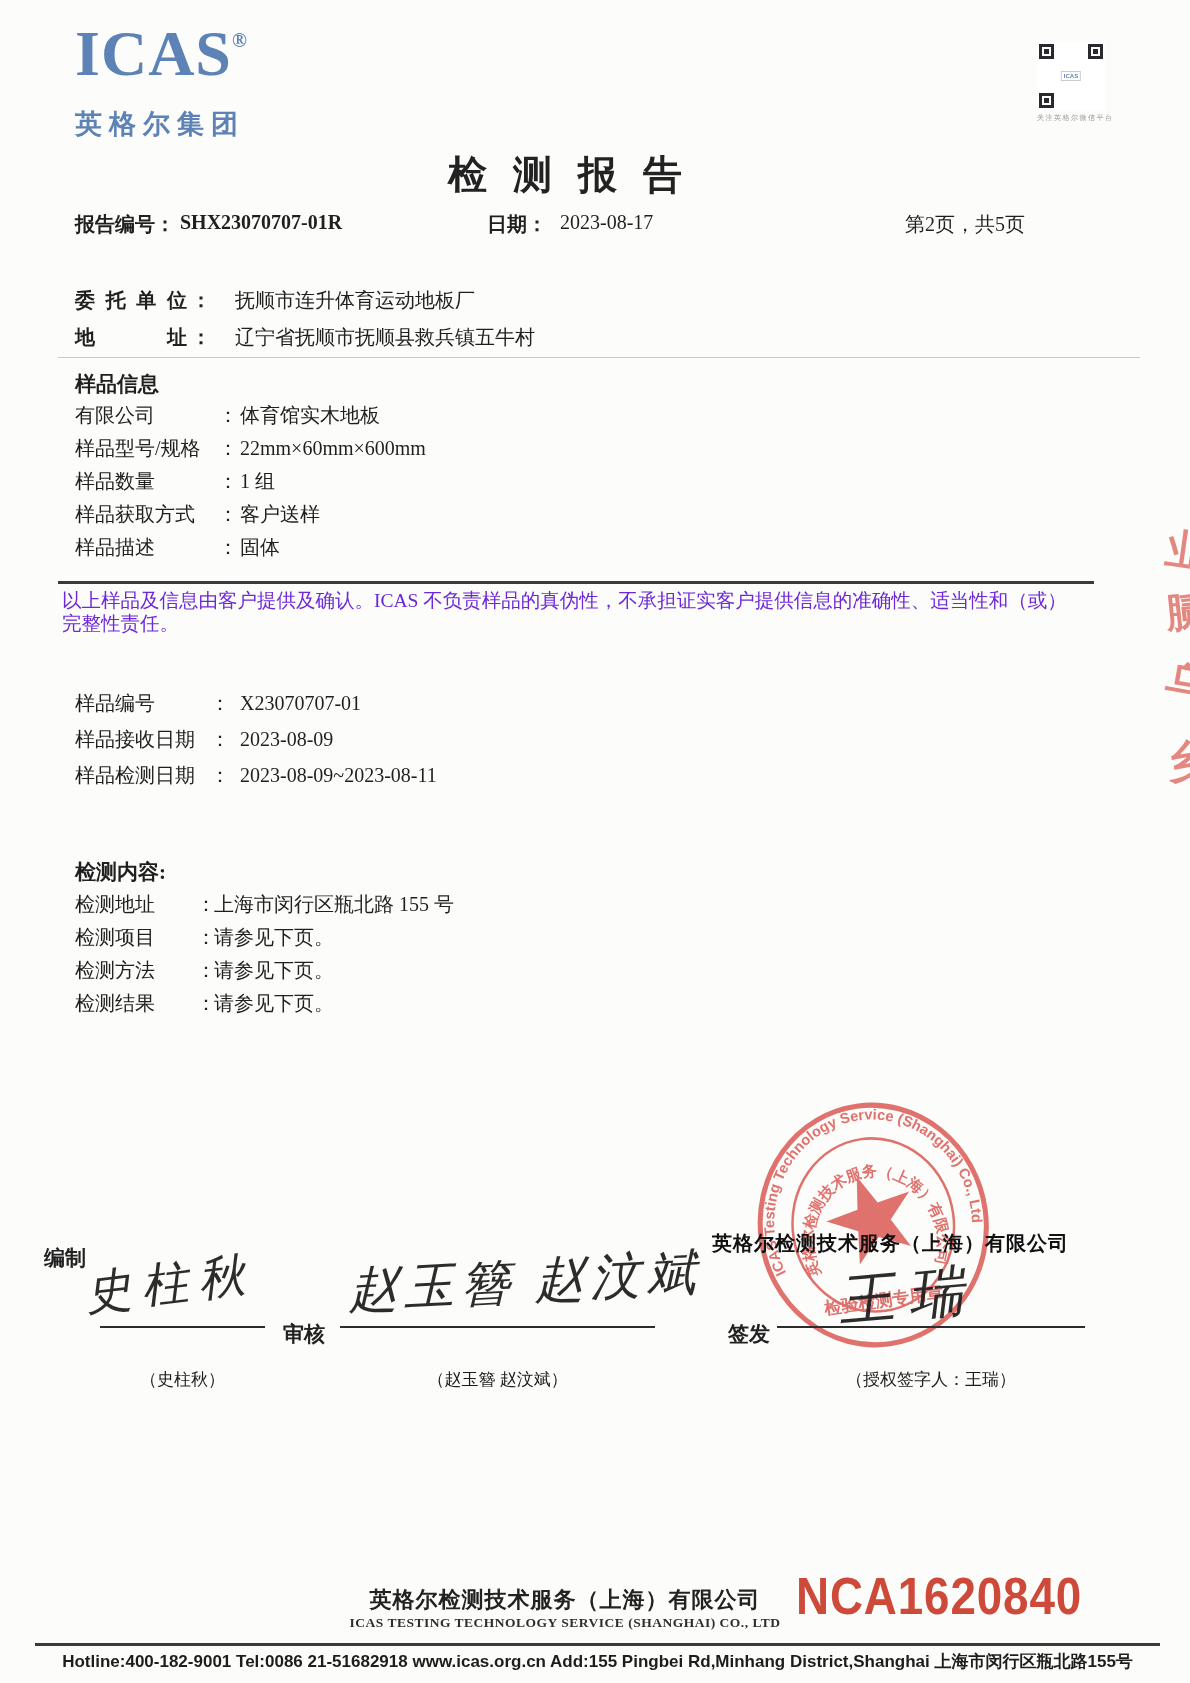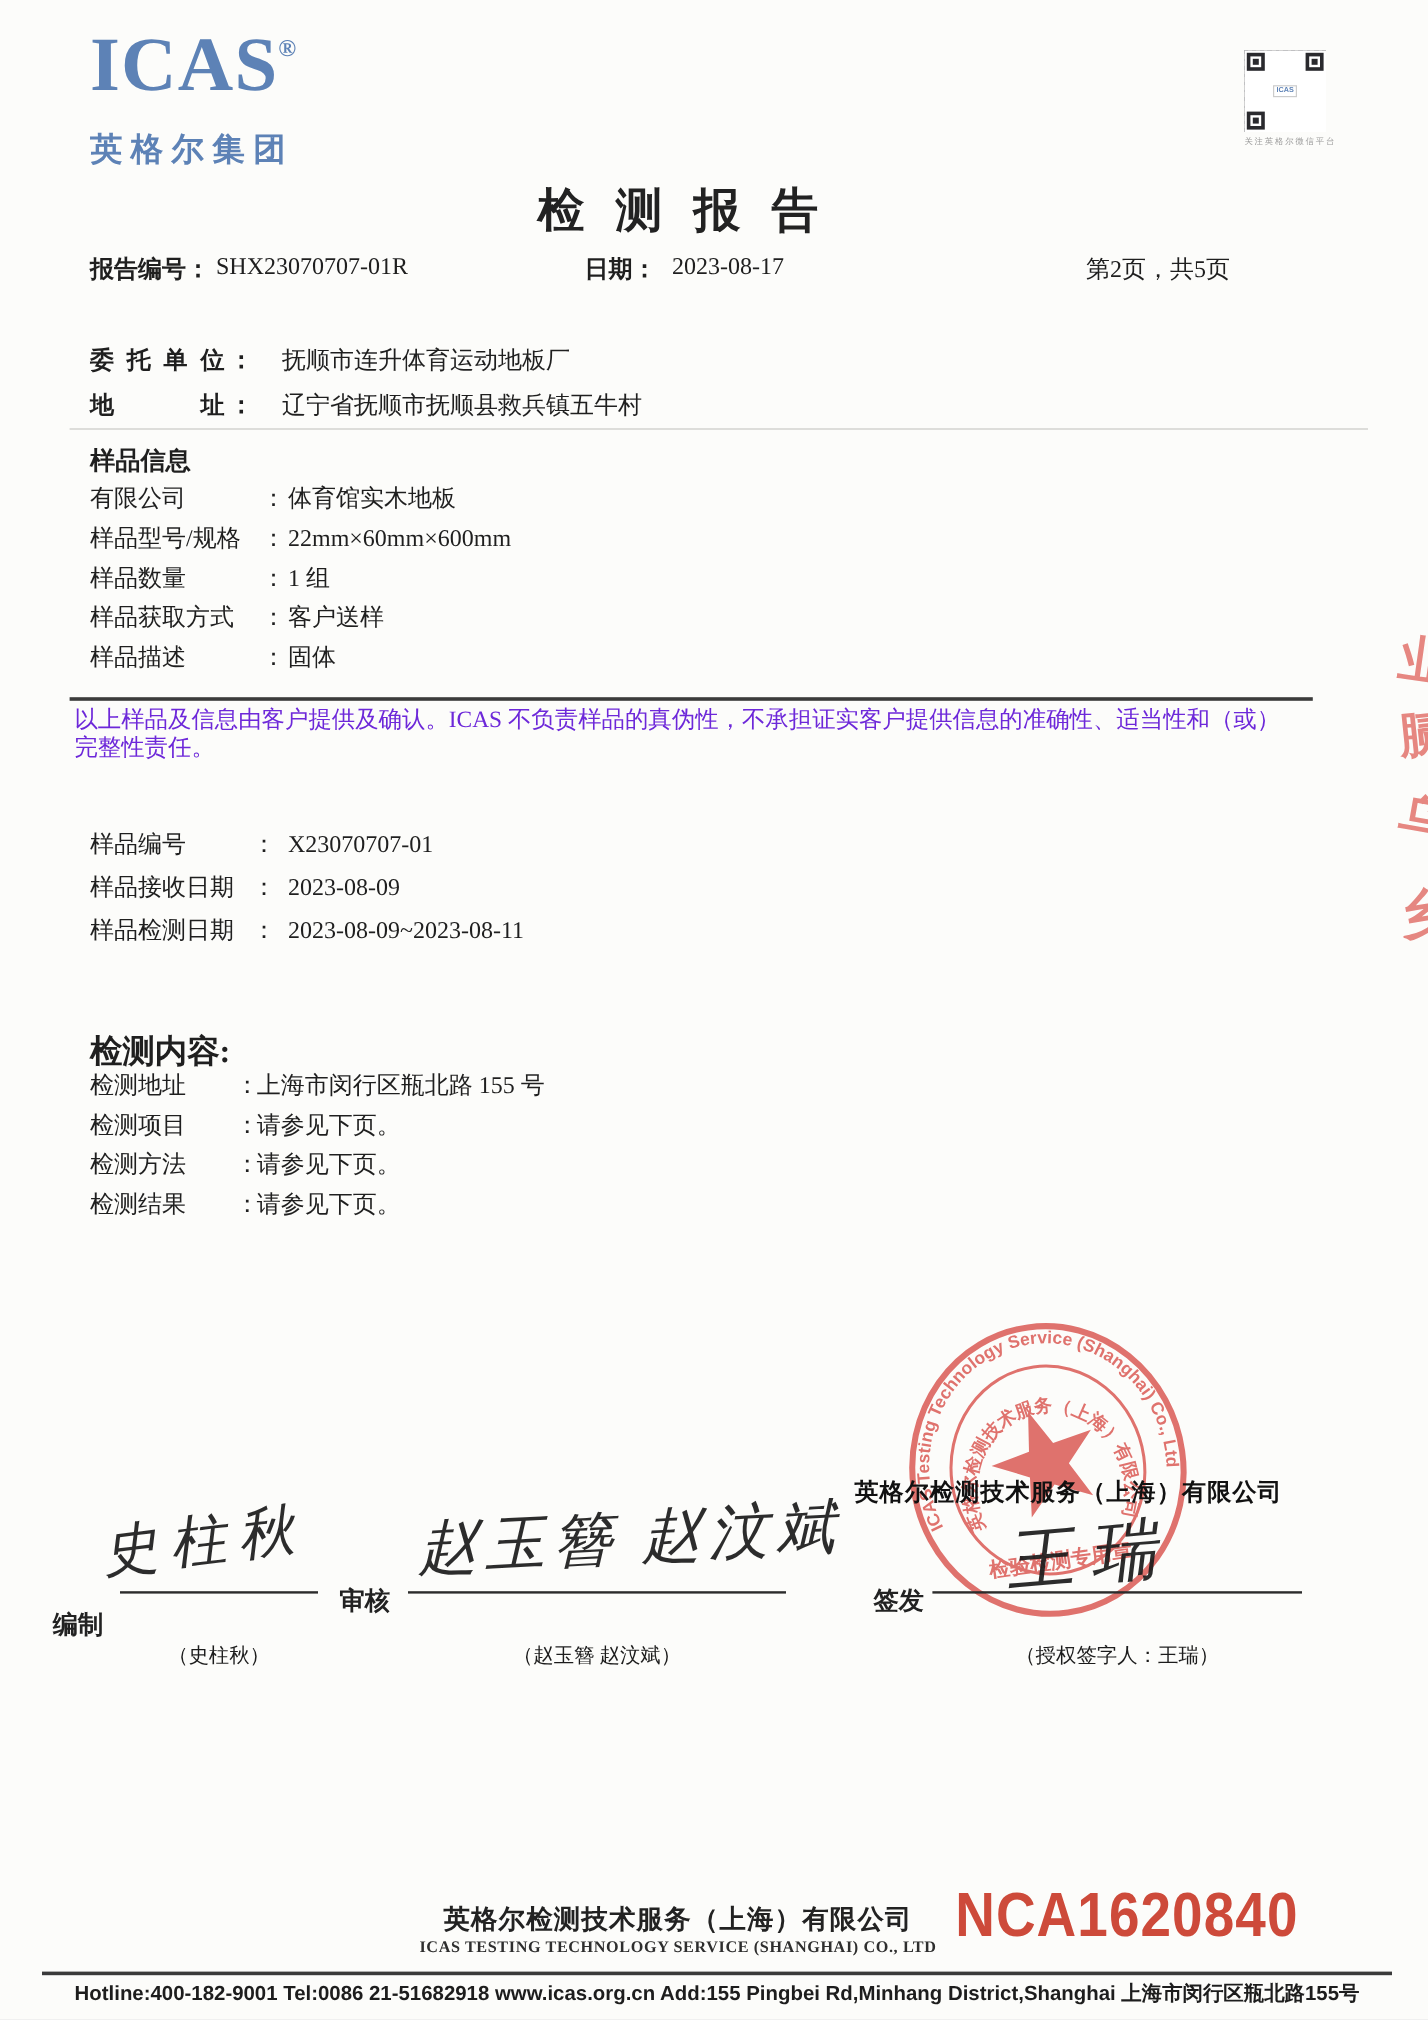--- a/index.html
+++ b/index.html
@@ -28,21 +28,21 @@
   .qr .finder i { position:absolute; left:2px; top:2px; width:5px; height:5px; background:#2a2a2e; }
   .qr .f-tl { left:2px; top:2px; } .qr .f-tr { right:2px; top:2px; } .qr .f-bl { left:2px; bottom:2px; }
   .qr .qr-label { position:absolute; left:50%; top:50%; transform:translate(-50%,-50%); background:#fff; padding:1px 2px; font-family:"Liberation Sans",sans-serif; font-size:6px; color:#5d82b6; font-weight:bold; border:1px solid #ccc; }
   .qr-caption { margin-top:3px; font-family:"Liberation Sans",sans-serif; font-size:7px; color:#9a9a9a; letter-spacing:1.5px; white-space:nowrap; }
 
   .doc-title { position:absolute; left:60px; top:148px; width:1010px; text-align:center; font-size:39px; font-weight:bold; letter-spacing:26px; text-indent:26px; color:#222; }
 
   .meta-row { position:absolute; top:211px; left:0; width:1190px; font-size:20px; }
   .meta-label { font-weight:600; }
   .m-repno-l { position:absolute; left:75px; }
-  .m-repno-v { position:absolute; left:180px; }
+  .m-repno-v { position:absolute; left:180px;font-weight:bold; }
   .m-date-l { position:absolute; left:487px; }
   .m-date-v { position:absolute; left:560px; }
   .m-page { position:absolute; left:905px; }
 
   
   .sec { position:absolute; left:75px; font-size:20px; }
   .row { white-space:nowrap; }
   .lab { display:inline-block; }
   .col { display:inline-block; }
 
@@ -63,21 +63,21 @@
 
   .dark-line { position:absolute; left:58px; top:581px; width:1036px; height:3px; background:#3b3b3b; }
   .disclaimer { position:absolute; left:62px; top:589px; width:1035px; font-size:19.5px; line-height:23px; color:#6d28d9; }
 
   .sampleids-sec { top:690px; }
   .sampleids-sec .row { height:36px; }
   .sampleids-sec .lab { width:135px; }
   .sampleids-sec .col { width:18px; }
   .sampleids-sec .val { margin-left:12px; }
 
-  .testcontent-head { position:absolute; left:75px; top:858px; font-size:27px; font-weight:bold; }
+  .testcontent-head { position:absolute; left:75px; top:858px; font-size:21px; font-weight:bold; }
   .testcontent-sec { top:891px; }
   .testcontent-sec .row { height:33px; }
   .testcontent-sec .lab { width:121px; }
   .testcontent-sec .col { width:16px; }
   .testcontent-sec .val { margin-left:2px; }
 
   
   .stamp { position:absolute; left:752px; top:1096px; width:242px; height:254px; transform:rotate(-8deg); opacity:.88; }
   .company-line { position:absolute; left:712px; top:1230px; font-size:20px; font-weight:600; letter-spacing:1px; color:#111; white-space:nowrap; }
 
@@ -196,21 +196,21 @@
     </text>
     <text x="120" y="208" text-anchor="middle" font-family="Liberation Sans, sans-serif" font-size="17" font-weight="bold" fill="#dc5f5a">检验检测专用章</text>
   </svg>
 
   <div class="company-line">英格尔检测技术服务（上海）有限公司</div>
 
   <div class="handsig hs1">史柱秋</div>
   <div class="handsig hs2">赵玉簪 赵汶斌</div>
   <div class="handsig hs3">王瑞</div>
 
-  <div class="sig-label" style="left:44px;  top:1340px;">编制</div>
+  <div class="sig-label" style="left:44px;  top:1244px;">编制</div>
   <div class="sig-line" style="left:100px; top:1326px; width:165px;"></div>
   <div class="sig-printed" style="left:100px; width:165px;">（史柱秋）</div>
 
   <div class="sig-label" style="left:283px; top:1320px;">审核</div>
   <div class="sig-line" style="left:340px; top:1326px; width:315px;"></div>
   <div class="sig-printed" style="left:340px; width:315px;text-align:center;">（赵玉簪 赵汶斌）</div>
 
   <div class="sig-label" style="left:728px; top:1320px;">签发</div>
   <div class="sig-line" style="left:777px; top:1326px; width:308px;"></div>
   <div class="sig-printed" style="left:777px; width:308px;">（授权签字人：王瑞）</div>

